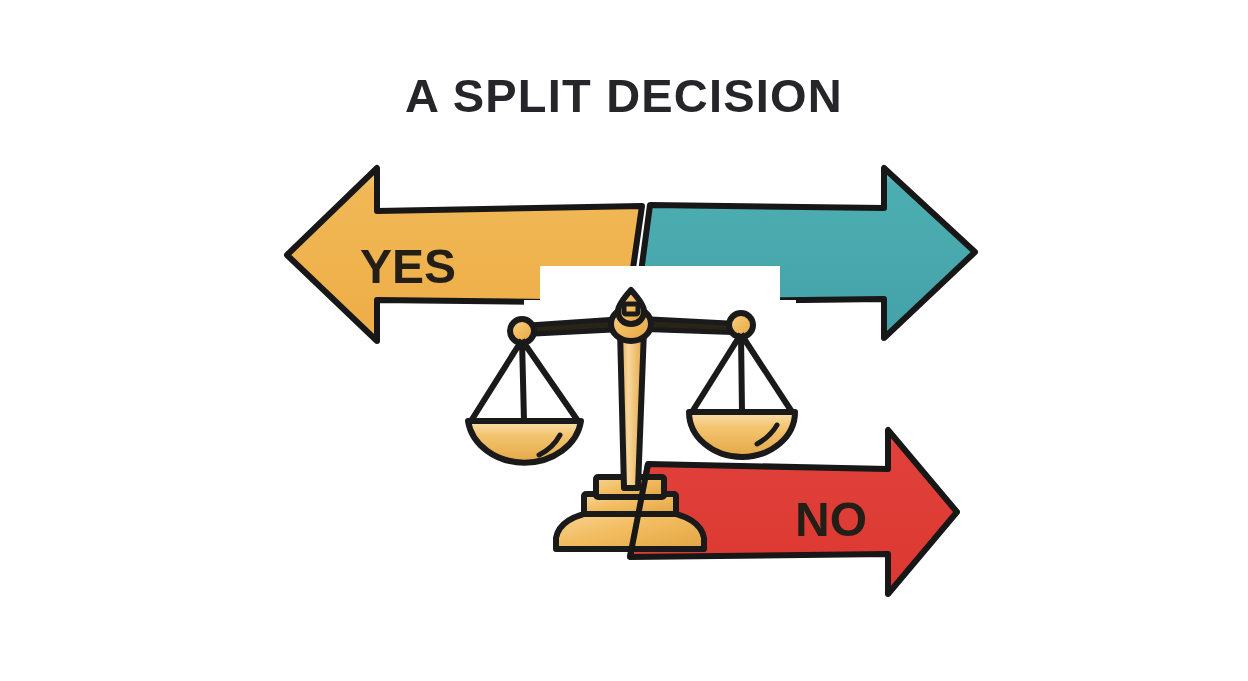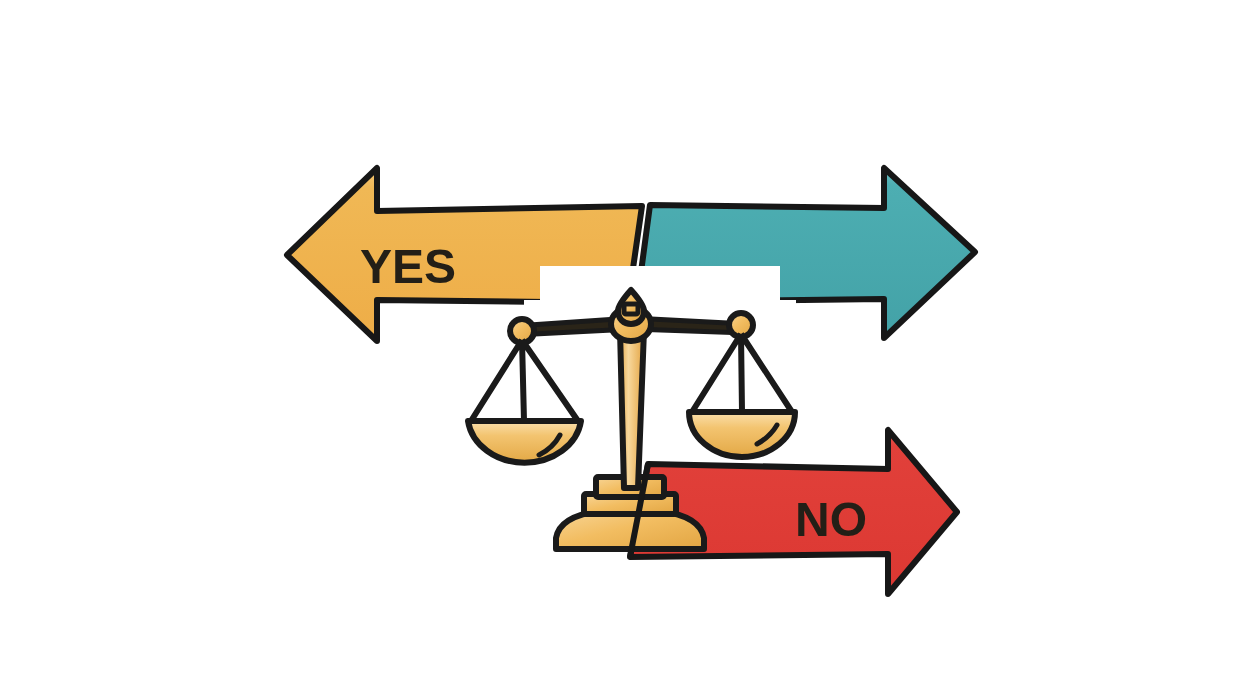--- a/index.html
+++ b/index.html
@@ -44,20 +44,21 @@
     font-family: "Liberation Sans", sans-serif;
     font-weight: bold;
     fill: #231f17;
   }
 </style>
 </head>
 <body>
 
 <div id="stage" style="background: rgb(255, 255, 255);">
 
+  <div id="title" style="color: rgb(38, 38, 42);">A SPLIT DECISION</div>
 
   <svg id="art" viewBox="0 0 1248 681" xmlns="http://www.w3.org/2000/svg">
 
     <defs>
       <linearGradient id="gradYes" x1="0" y1="0" x2="0" y2="1">
         <stop offset="0%" stop-color="#f6c878"></stop>
         <stop offset="12%" stop-color="#f0b855"></stop>
         <stop offset="100%" stop-color="#eead47"></stop>
       </linearGradient>
       <linearGradient id="gradTeal" x1="0" y1="0" x2="0" y2="1">

